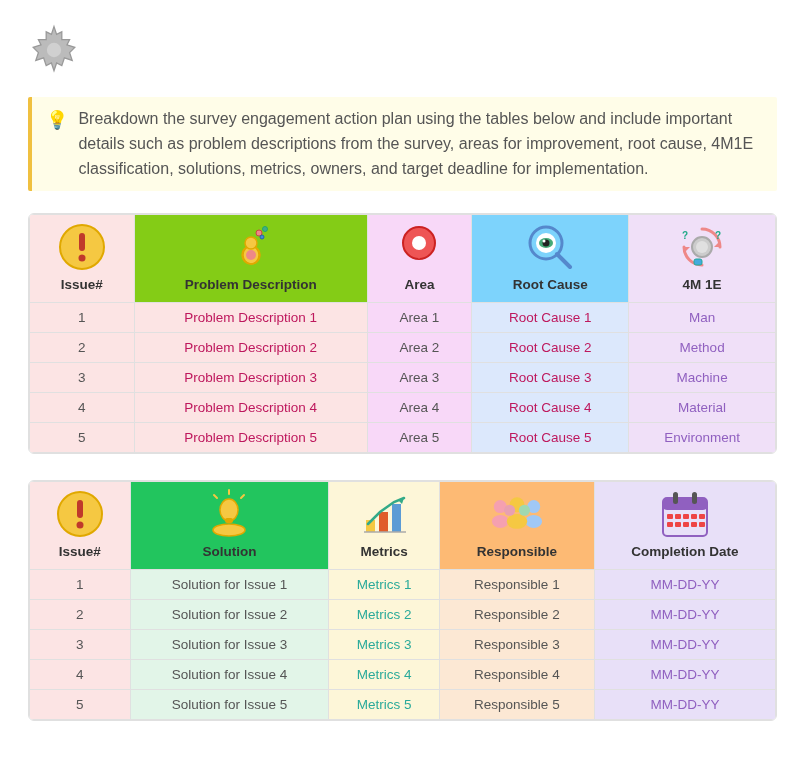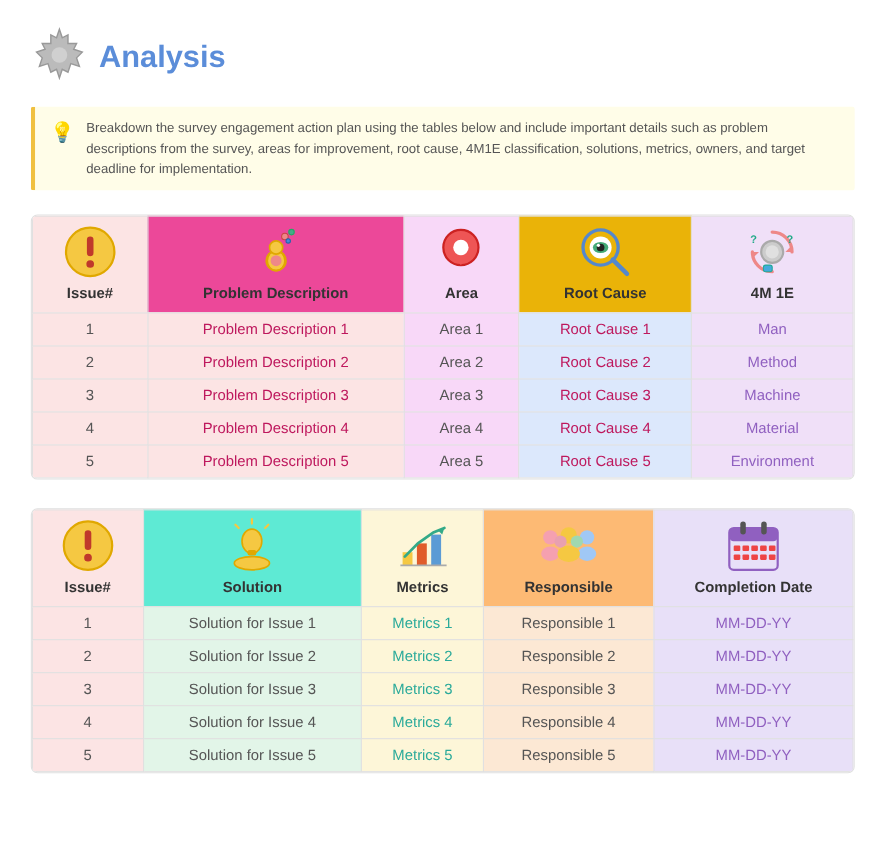--- a/index.html
+++ b/index.html
@@ -25,21 +25,21 @@
       border-left: 4px solid #f0c040;
       background: #fffde8;
       padding: 10px 14px;
       margin-bottom: 22px;
       border-radius: 2px;
       display: flex;
       align-items: flex-start;
       gap: 10px;
     }
     .info-box .bulb { font-size: 18px; margin-top: 2px; }
-    .info-box p { color: #555; line-height: 1.55; font-size: 12px; }
+    .info-box p { color: #555; line-height: 1.55; font-size: 16px; }
 
     
     .table-wrap {
       border: 1.5px solid #e0e0e0;
       border-radius: 6px;
       overflow: hidden;
       margin-bottom: 26px;
     }
     table {
       width: 100%;
@@ -77,34 +77,34 @@
     tbody tr:nth-child(even) td { background: #fff; }
 
     
     .t1-col0 { background: #fce4e4 !important; } 
     .t1-col1 { background: #fce4e4 !important; } 
     .t1-col2 { background: #f8d8f8 !important; margin-left: 40px; } 
     .t1-col3 { background: #dce8fc !important; } 
     .t1-col4 { background: #f0e0f8 !important; } 
 
     .t1-h0 { background: #fce4e4; }
-    .t1-h1 { background: #ec4899; }
+    .t1-h1 { background: #84cc16; }
     .t1-h2 { background: #f8d8f8; }
-    .t1-h3 { background: #eab308; }
+    .t1-h3 { background: #7dd3fc; }
     .t1-h4 { background: #f0e0f8; }
 
     
     .t2-col0 { background: #fce4e4 !important; }
     .t2-col1 { background: #e2f5e8 !important; }
     .t2-col2 { background: #fdf6d8 !important; }
     .t2-col3 { background: #fce8d4 !important; margin-top: 40px; }
     .t2-col4 { background: #e8e0f8 !important; }
 
     .t2-h0 { background: #fce4e4; }
-    .t2-h1 { background: #5eead4; margin-left: 18px; }
+    .t2-h1 { background: #22c55e; margin-left: 18px; }
     .t2-h2 { background: #fdf6d8; }
     .t2-h3 { background: #fdba74; }
     .t2-h4 { background: #e8e0f8; text-align: center; }
 
     .col-issue { color: #555; }
     .col-blue { color: #be185d; }
     .col-teal { color: #2aaa9a; }
     .col-purple { color: #9060c0; }
 
     
@@ -115,21 +115,20 @@
 <body>
 
 <div class="page-title">
   <span>
     <svg class="svg-icon" viewBox="0 0 40 40" width="32" height="32">
       <circle cx="20" cy="20" r="6" fill="#bbb" stroke="#999" stroke-width="1.5"></circle>
       <path d="M20 2 L22 8 L26 6 L26 12 L32 12 L30 16 L36 18 L32 22 L34 28 L28 26 L26 32 L22 30 L20 36 L18 30 L14 32 L12 26 L6 28 L8 22 L4 18 L10 16 L8 12 L14 12 L14 6 L18 8 Z" fill="#bbb" stroke="#999" stroke-width="1"></path>
       <circle cx="20" cy="20" r="5.5" fill="#d0d0d0"></circle>
     </svg>
   </span>
-  <h1>Analysis</h1>
 </div>
 
 <div class="info-box">
   <span class="bulb">💡</span>
   <p>Breakdown the survey engagement action plan using the tables below and include important details such as problem descriptions from the survey, areas for improvement, root cause, 4M1E classification, solutions, metrics, owners, and target deadline for implementation.</p>
 </div>
 
 <div class="table-wrap">
   <table>
     <thead>

